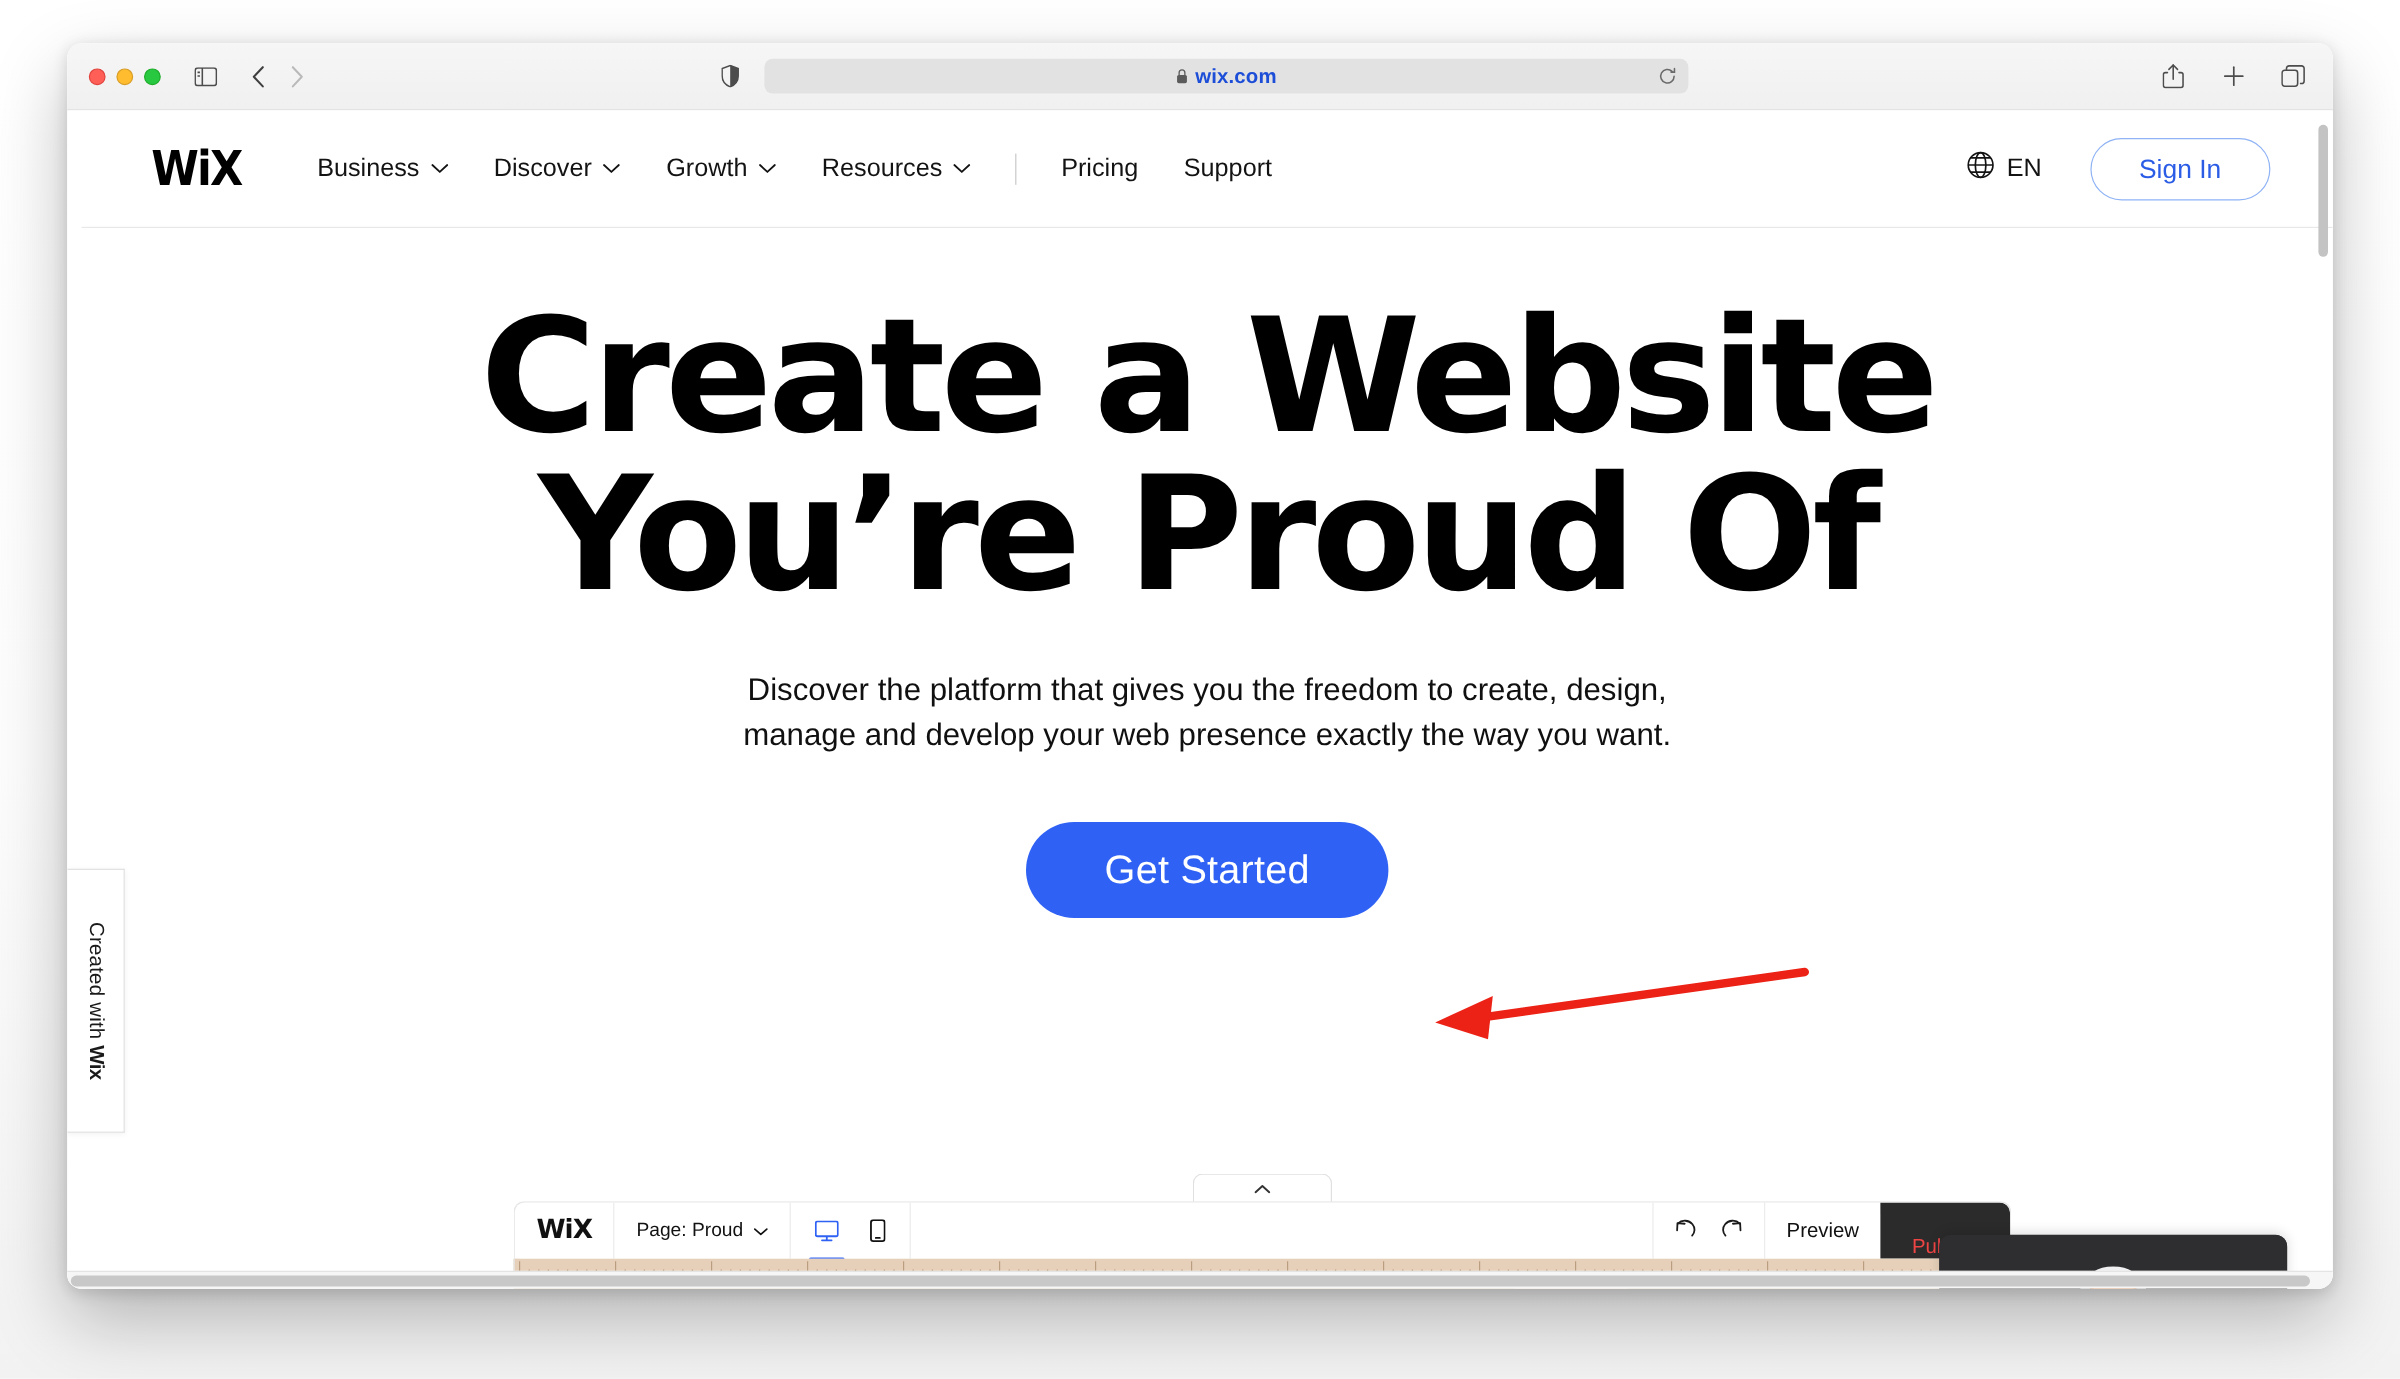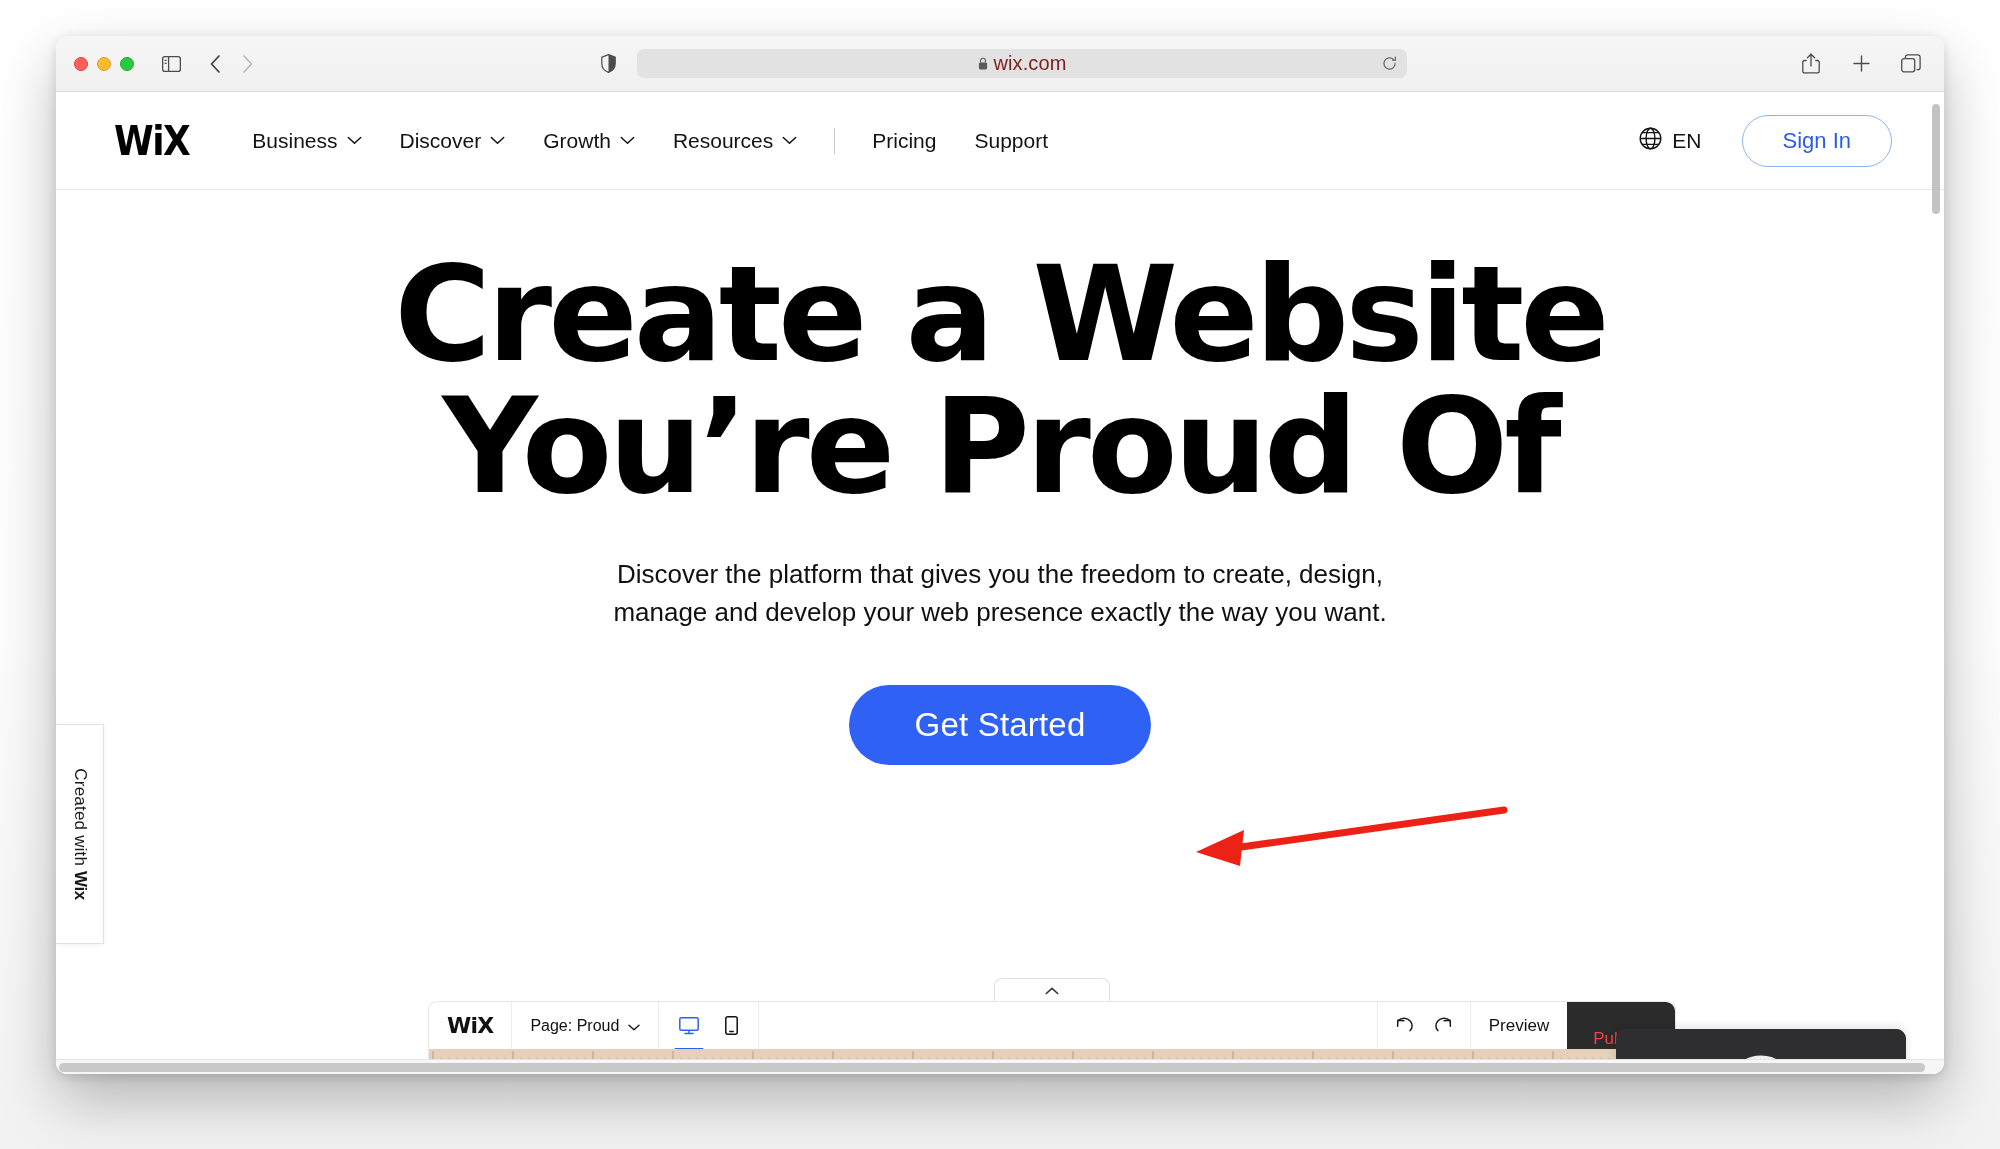--- a/index.html
+++ b/index.html
@@ -77,23 +77,24 @@
     height: 29px;
     background: #e3e2e2;
     border-radius: 7px;
     display: flex;
     align-items: center;
     justify-content: center;
     position: relative;
     gap: 6px;
   }
   #url-text {
-    font-size: 20px;
-    color: #7f1d1d;
+    font-size: 17px;
+    color: #1d4ed8;
     letter-spacing: .1px;
+    font-weight: bold;
   }
   #lock-icon { display:flex; align-items:center; color:#5b5b5b; }
   #reload-icon {
     position: absolute;
     right: 10px;
     display: flex; align-items: center;
     color: #6a6a6a;
   }
 
   #toolbar-right {
@@ -103,20 +104,21 @@
     gap: 20px;
     color: #4a4a4a;
   }
 
   
   #viewport {
     flex: 1 1 auto;
     position: relative;
     background: #ffffff;
     overflow: hidden;
+    padding-left: 12px;
   }
 
   
   #site-header {
     height: 98px;
     border-bottom: 1px solid #e8e8e8;
     display: flex;
     align-items: center;
     padding: 0 52px 0 58px;
     background: #fff;

